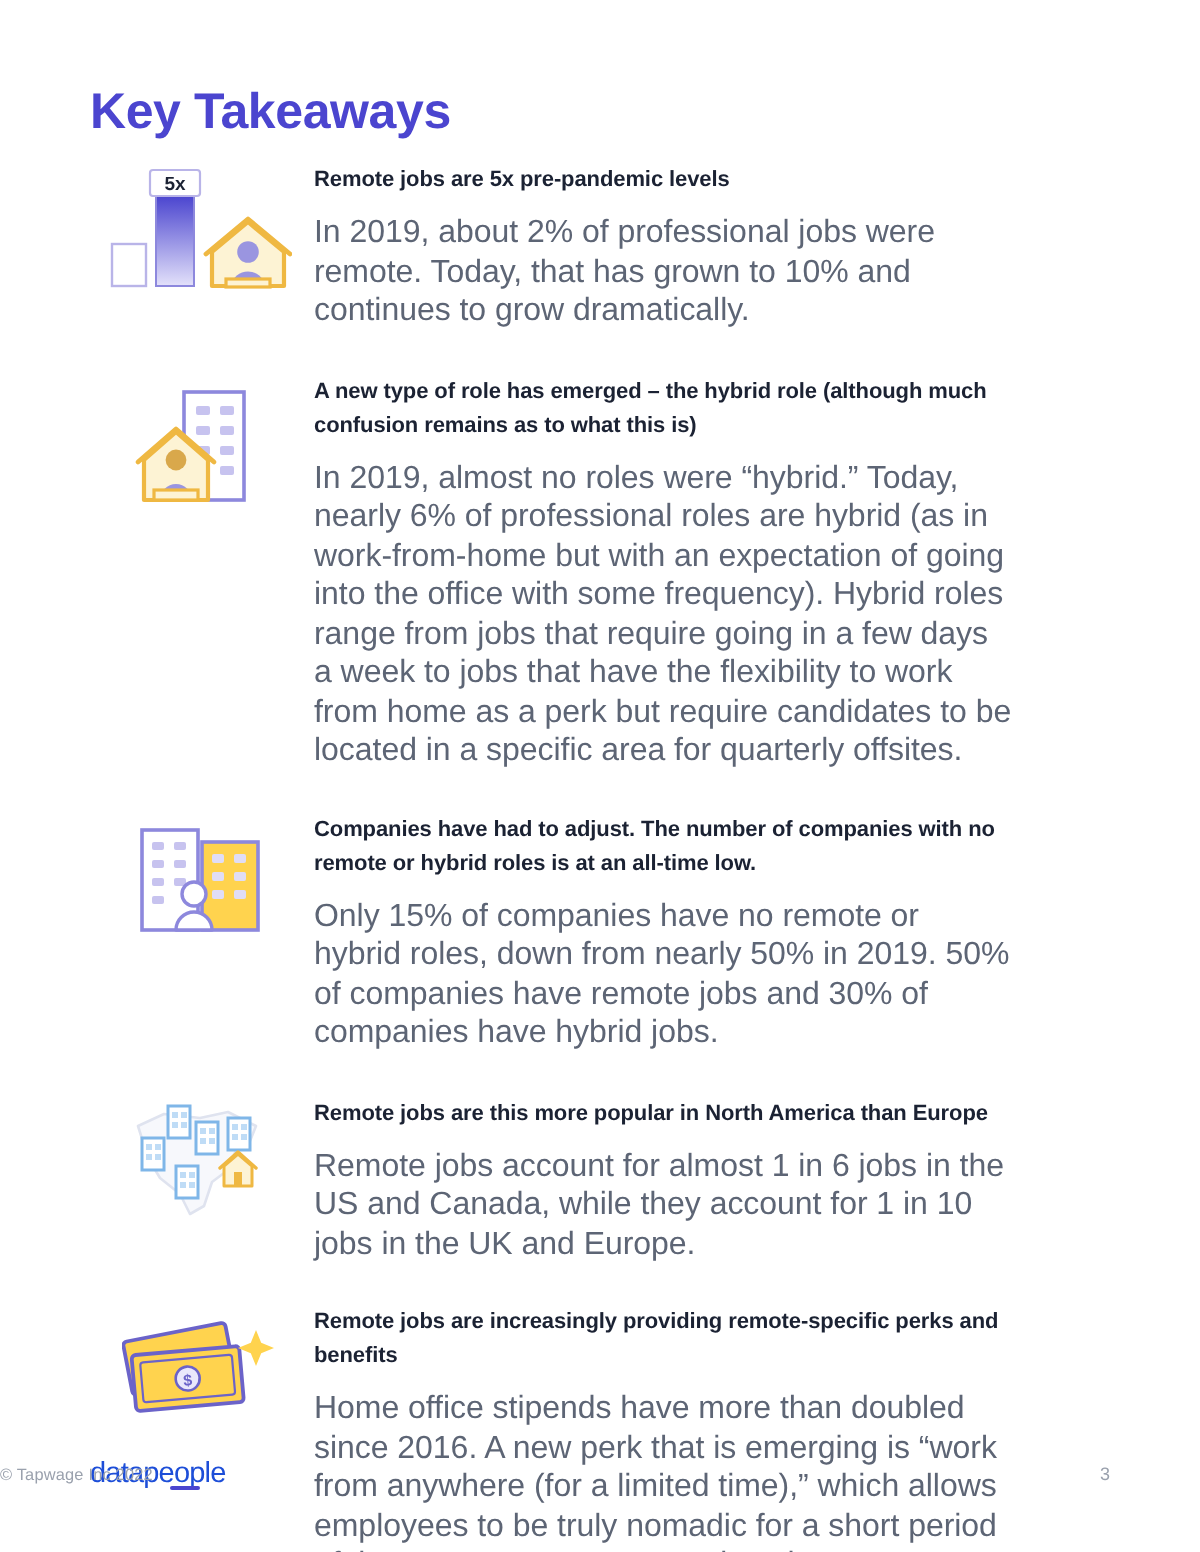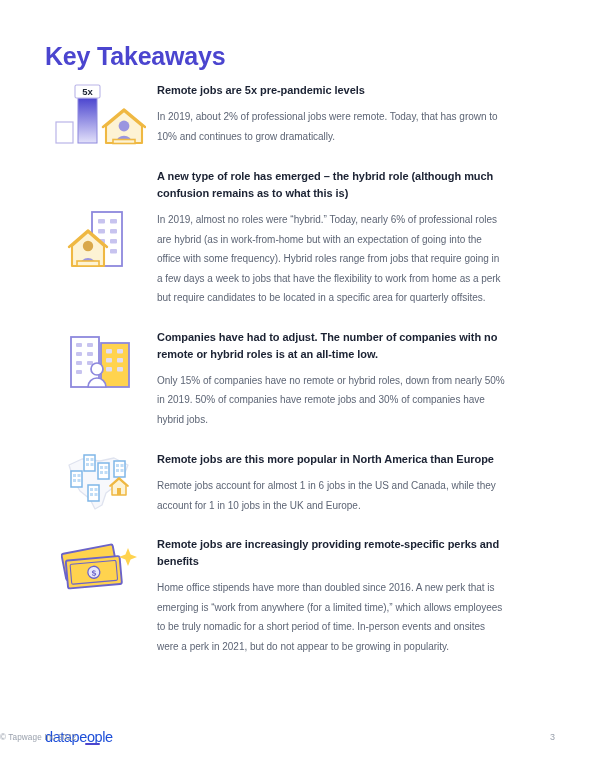--- a/index.html
+++ b/index.html
@@ -67,30 +67,30 @@
   .tk-head {
     font-size: 11px;
     font-weight: 700;
     color: #1b2233;
     line-height: 17px;
     letter-spacing: -0.05px;
     margin-bottom: 8px;
   }
 
   .tk-body {
-    font-size: 10px;
+    font-size: 16px;
     font-weight: 400;
     color: #5d6575;
     line-height: 19.5px;
     letter-spacing: -0.02px;
   }
 
   
   .tk-1 { margin-bottom: 22px; }
-  .tk-2 { margin-bottom: 21px; align-items: center; }
+  .tk-2 { margin-bottom: 21px; }
   .tk-3 { margin-bottom: 22px; }
   .tk-4 { margin-bottom: 21px; }
   .tk-5 { margin-bottom: 0; }
 
   
   .footer {
     position: absolute;
     left: 0;
     right: 0;
     bottom: 24px;

